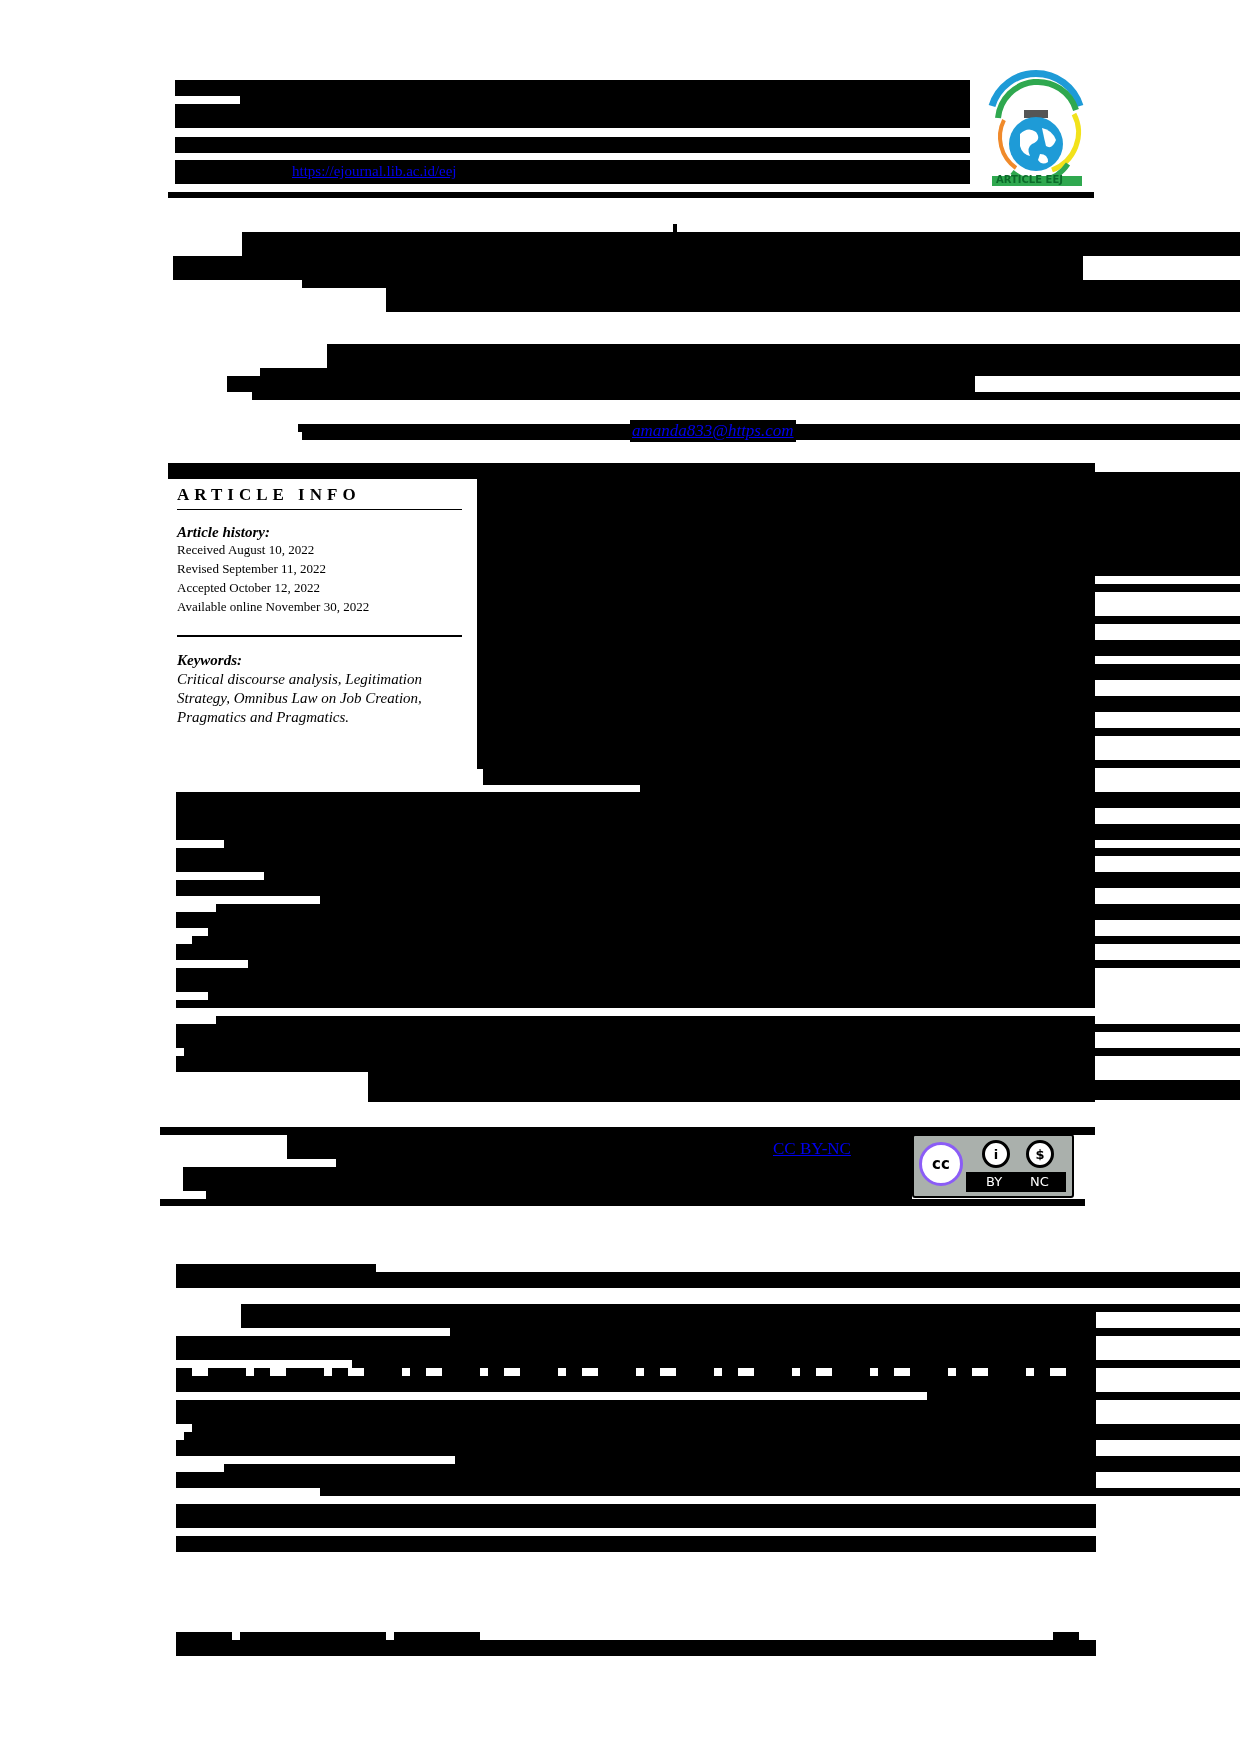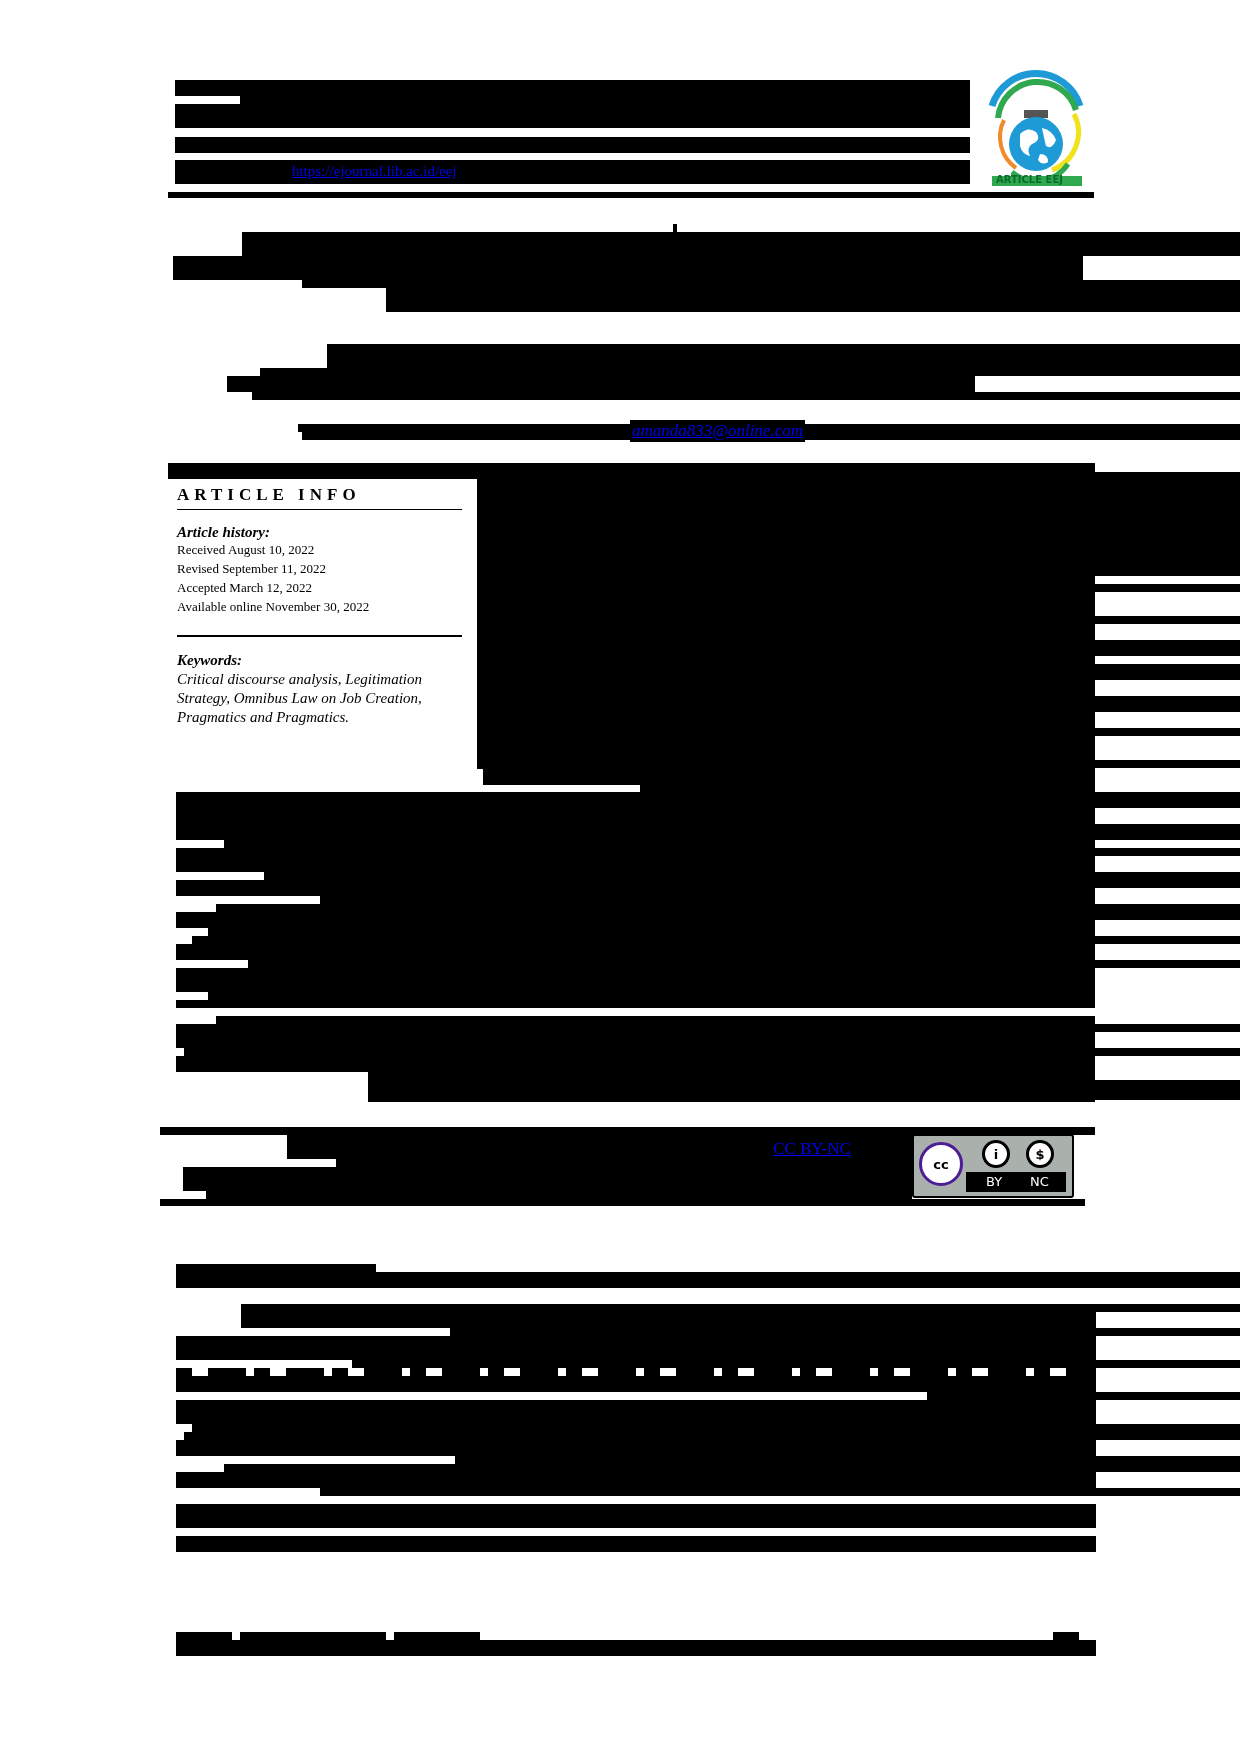--- a/index.html
+++ b/index.html
@@ -7,21 +7,21 @@
   .blk { position: absolute; background: #000; }
   .link { position: absolute; color: #0000ee; text-decoration: underline; font-family: "Liberation Serif", serif; font-size: 17px; background: #000; line-height: 22px; padding: 0 2px; white-space: nowrap; }
   .info-box { position: absolute; left: 175px; top: 480px; width: 290px; height: 285px; background: #fff; }
   .info-title { position: absolute; left: 2px; top: 5px; font-family: "Liberation Serif", serif; font-weight: bold; font-size: 17px; letter-spacing: 5px; }
   .rule { position: absolute; background: #000; }
   .info-label { position: absolute; left: 2px; font-style: italic; font-weight: bold; font-size: 15px; }
   .info-line { position: absolute; left: 2px; font-size: 13px; white-space: nowrap; }
   .kw-line { position: absolute; left: 2px; font-style: italic; font-size: 15px; white-space: nowrap; }
   .logo { position: absolute; left: 982px; top: 68px; width: 108px; height: 120px; }
   .cc-badge { position: absolute; left: 912px; top: 1134px; width: 158px; height: 60px; background: #aab0ac; border: 2px solid #000; border-radius: 3px; }
-  .cc-circle { position: absolute; left: 5px; top: 6px; width: 44px; height: 44px; border-radius: 50%; background: #fff; border: 3px solid #4c1d95; box-sizing: border-box; font-family: "DejaVu Sans", sans-serif; font-weight: bold; font-size: 13px; display: flex; align-items: center; justify-content: center; }
+  .cc-circle { position: absolute; left: 5px; top: 6px; width: 44px; height: 44px; border-radius: 50%; background: #fff; border: 3px solid #8b5cf6; box-sizing: border-box; font-family: "DejaVu Sans", sans-serif; font-weight: bold; font-size: 15px; display: flex; align-items: center; justify-content: center; }
   .cc-icon { position: absolute; top: 4px; width: 28px; height: 28px; border-radius: 50%; background: #fff; border: 3px solid #000; box-sizing: border-box; font-family: "DejaVu Sans", sans-serif; font-weight: bold; font-size: 13px; display: flex; align-items: center; justify-content: center; }
   .cc-strip { position: absolute; left: 52px; top: 36px; width: 100px; height: 20px; background: #000; }
   .cc-lbl { position: absolute; top: 38px; color: #fff; font-family: "DejaVu Sans", sans-serif; font-size: 13px; }
 </style>
 </head>
 <body>
 
 <div class="blk" style="left:175px; top:80px; width:795px; height:16px;"></div>
 <div class="blk" style="left:175px; top:96px; width:795px; height:6px; clip-path: polygon(0 0,0 0,0 0);"></div>
 <div class="blk" style="left:240px; top:96px; width:730px; height:8px;"></div>
@@ -55,31 +55,31 @@
 <div class="blk" style="left:302px; top:280px; width:938px; height:8px;"></div>
 <div class="blk" style="left:386px; top:288px; width:854px; height:24px;"></div>
 
 <div class="blk" style="left:327px; top:344px; width:913px; height:8px;"></div>
 <div class="blk" style="left:327px; top:352px; width:913px; height:16px;"></div>
 <div class="blk" style="left:260px; top:368px; width:980px; height:8px;"></div>
 <div class="blk" style="left:227px; top:376px; width:748px; height:16px;"></div>
 <div class="blk" style="left:252px; top:392px; width:988px; height:8px;"></div>
 <div class="blk" style="left:298px; top:424px; width:942px; height:8px;"></div>
 <div class="blk" style="left:302px; top:432px; width:938px; height:8px;"></div>
-<a class="link" style="left:630px; top:420px; font-style:italic; font-size:17px;">amanda833@online.com</a>
+<a class="link" style="left:630px; top:420px; font-style:italic; font-size:17px;">amanda833@https.com</a>
 
 <div class="blk" style="left:168px; top:463px; width:927px; height:16px;"></div>
 
 <div class="info-box">
   <div class="info-title">ARTICLE INFO</div>
   <div class="rule" style="left:2px; top:29px; width:285px; height:1px;"></div>
   <div class="info-label" style="top:44px;">Article history:</div>
   <div class="info-line" style="top:62px;">Received August 10, 2022</div>
   <div class="info-line" style="top:81px;">Revised September 11, 2022</div>
-  <div class="info-line" style="top:100px;">Accepted March 12, 2022</div>
+  <div class="info-line" style="top:100px;">Accepted October 12, 2022</div>
   <div class="info-line" style="top:119px;">Available online November 30, 2022</div>
   <div class="rule" style="left:2px; top:155px; width:285px; height:2px;"></div>
   <div class="info-label" style="top:172px;">Keywords:</div>
   <div class="kw-line" style="top:191px;">Critical discourse analysis, Legitimation</div>
   <div class="kw-line" style="top:210px;">Strategy, Omnibus Law on Job Creation,</div>
   <div class="kw-line" style="top:229px;">Pragmatics and Pragmatics.</div>
 </div>
 
 <div class="blk" style="left:477px; top:479px; width:618px; height:290px;"></div>
 <div class="blk" style="left:1095px; top:472px; width:145px; height:104px;"></div>

